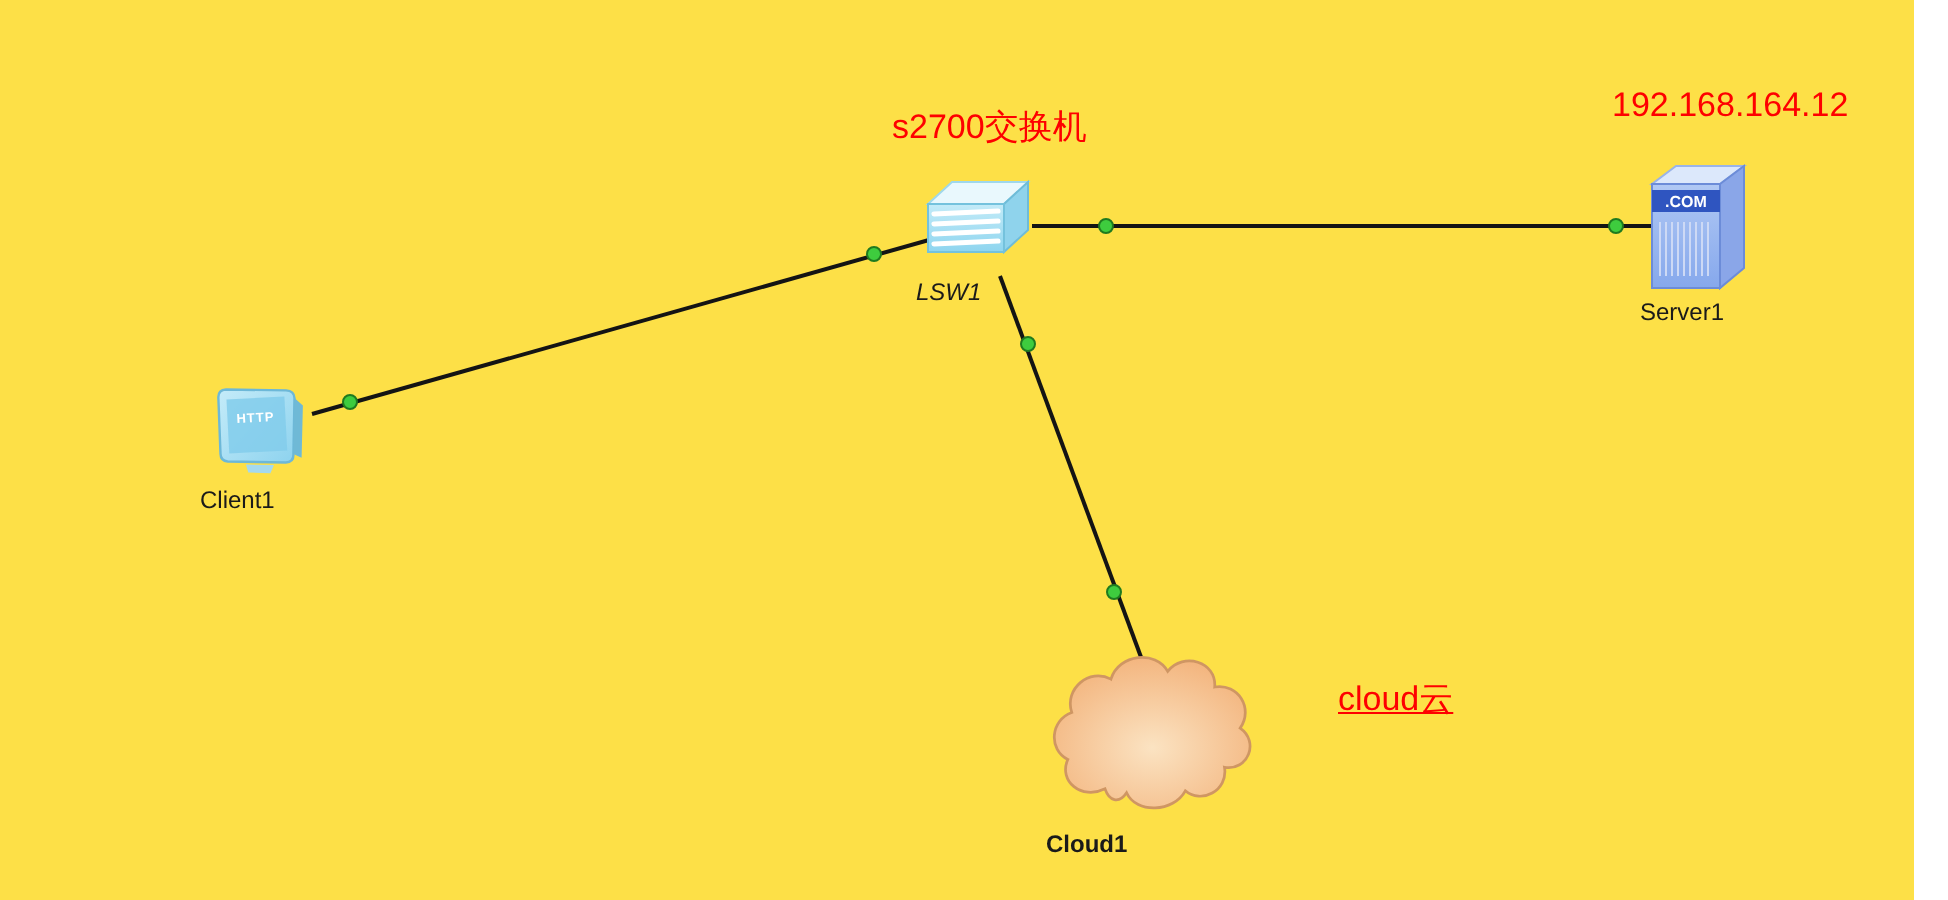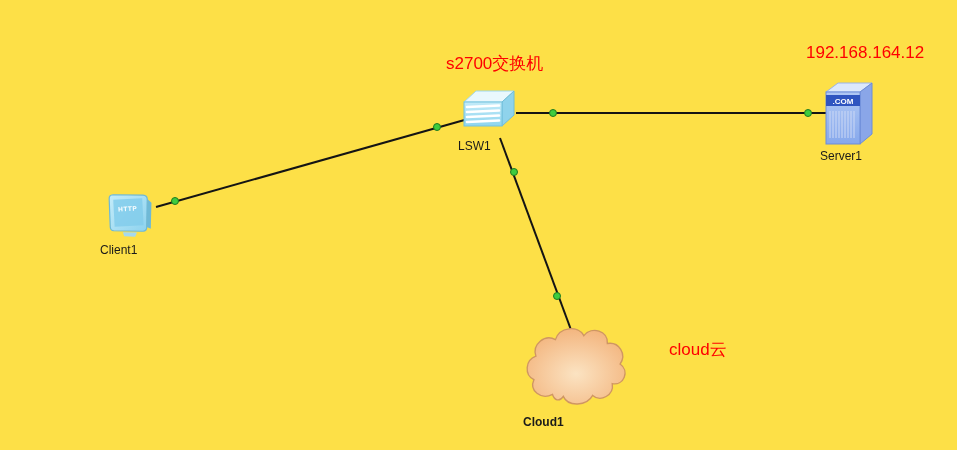--- a/index.html
+++ b/index.html
@@ -36,29 +36,29 @@
     align-items: flex-start;
     user-select: none;
   }
   .node-label {
     margin-top: 1px;
     font-size: 12px;
     color: #1a1a1a;
     white-space: nowrap;
     text-align: center;
   }
-  #node-lsw1   { left: 458px; top: 86px;  width: 66px; }
+  #node-lsw1   { left: 458px; top: 86px;  width: 66px; font-style: italic; }
   #node-server1{ left: 820px; top: 80px;  width: 62px; }
   #node-client1{ left: 100px; top: 186px; width: 62px; }
   #node-cloud1 { left: 523px; top: 320px; width: 112px; font-weight: bold; }
 
   #ann-switch    { left: 446px; top: 52px; }
   #ann-server-ip { left: 806px; top: 43px; }
   #ann-client-ip { left: 60px;  top: 138px; }
-  #ann-cloud     { left: 669px; top: 338px; }
+  #ann-cloud     { left: 669px; top: 338px; text-decoration: underline; }
 </style>
 </head>
 <body>
 
 <div id="canvas">
 
   <svg id="links-layer" viewBox="0 0 974 450" xmlns="http://www.w3.org/2000/svg">
     <line x1="156" y1="207" x2="468" y2="119" stroke="#141414" stroke-width="2"></line>
     <line x1="516" y1="113" x2="830" y2="113" stroke="#141414" stroke-width="2"></line>
     <line x1="500" y1="138" x2="574" y2="338" stroke="#141414" stroke-width="2"></line>

